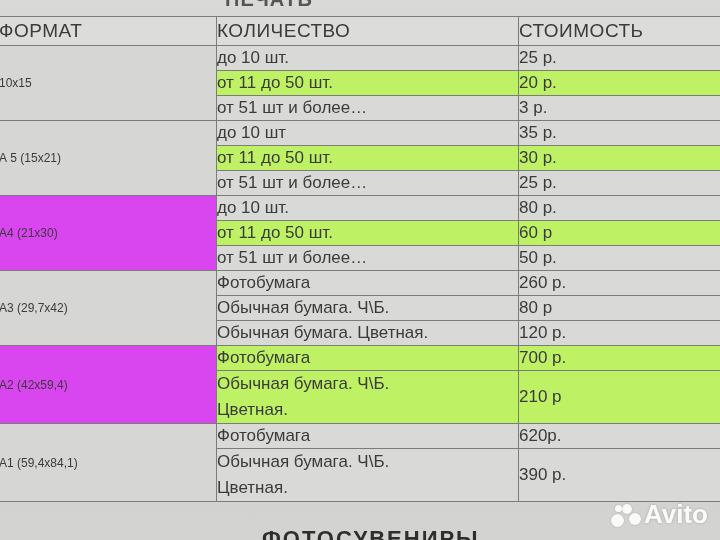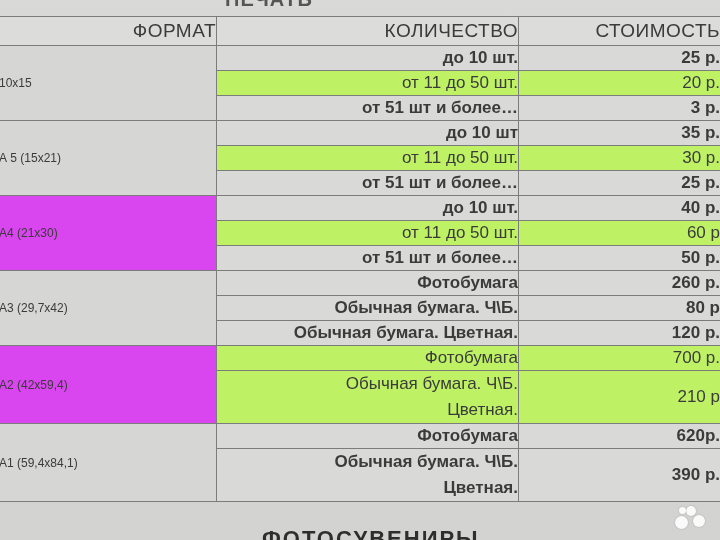--- a/index.html
+++ b/index.html
@@ -11,30 +11,30 @@
   .top-cut {
     position:absolute; left:225px; top:-12px; font-size:20px; font-weight:bold;
     color:#555; letter-spacing:1px;
   }
   table {
     position:absolute; left:-2px; top:16px;
     border-collapse:collapse; width:722px;
     table-layout:fixed;
   }
   td, th {
-    border:1.5px solid #7c7c7c; text-align:right; font-weight:normal;
+    border:1.5px solid #7c7c7c; text-align:left; font-weight:normal;
     font-size:17px; padding:0; color:#3b3b3b;
   }
   th { height:28px; font-size:19px; background:#dcdcda; letter-spacing:0.5px; }
   td.fmt { text-align:left; font-size:12px; padding-right:8px; }
   td.fmt.odd { background:#d6d6d4; }
   td.fmt.even { background:#d946ef; }
   td.q, td.p { height:24px; }
   tr.alt td.q, tr.alt td.p { background:#bef264; }
-  tr.lt td.q, tr.lt td.p { background:#d9d9d7;font-weight:bold; }
+  tr.lt td.q, tr.lt td.p { background:#d9d9d7; }
   td.two { height:50px; line-height:26px; }
   .bottom-cut {
     position:absolute; left:262px; top:526px; font-size:22px; font-weight:bold;
     color:#2e2e2e; letter-spacing:2px;
   }
   .avito {
     position:absolute; right:12px; bottom:10px; display:flex; align-items:center;
     font-size:26px; font-weight:bold; color:#ffffff; opacity:0.9;
     text-shadow:0 0 3px rgba(0,0,0,0.25);
   }
@@ -83,21 +83,21 @@
     <td class="p">30 р.</td>
   </tr>
   <tr class="lt">
     <td class="q">от  51 шт и более…</td>
     <td class="p">25 р.</td>
   </tr>
 
   <tr class="lt">
     <td class="fmt even" rowspan="3">А4 (21х30)</td>
     <td class="q">до 10 шт.</td>
-    <td class="p">40 р.</td>
+    <td class="p">80 р.</td>
   </tr>
   <tr class="alt">
     <td class="q">от  11  до 50 шт.</td>
     <td class="p">60 р</td>
   </tr>
   <tr class="lt">
     <td class="q">от  51 шт и более…</td>
     <td class="p">50 р.</td>
   </tr>
 
@@ -145,13 +145,14 @@
 
 <div class="bottom-cut">ФОТОСУВЕНИРЫ</div>
 
 <div class="avito">
   <div class="dots">
     <span style="left:0;top:12px;width:13px;height:13px;"></span>
     <span style="left:11px;top:2px;width:10px;height:10px;"></span>
     <span style="left:18px;top:11px;width:12px;height:12px;"></span>
     <span style="left:4px;top:3px;width:7px;height:7px;"></span>
   </div>
+  <span>Avito</span>
 </div>
 
 </body></html>

